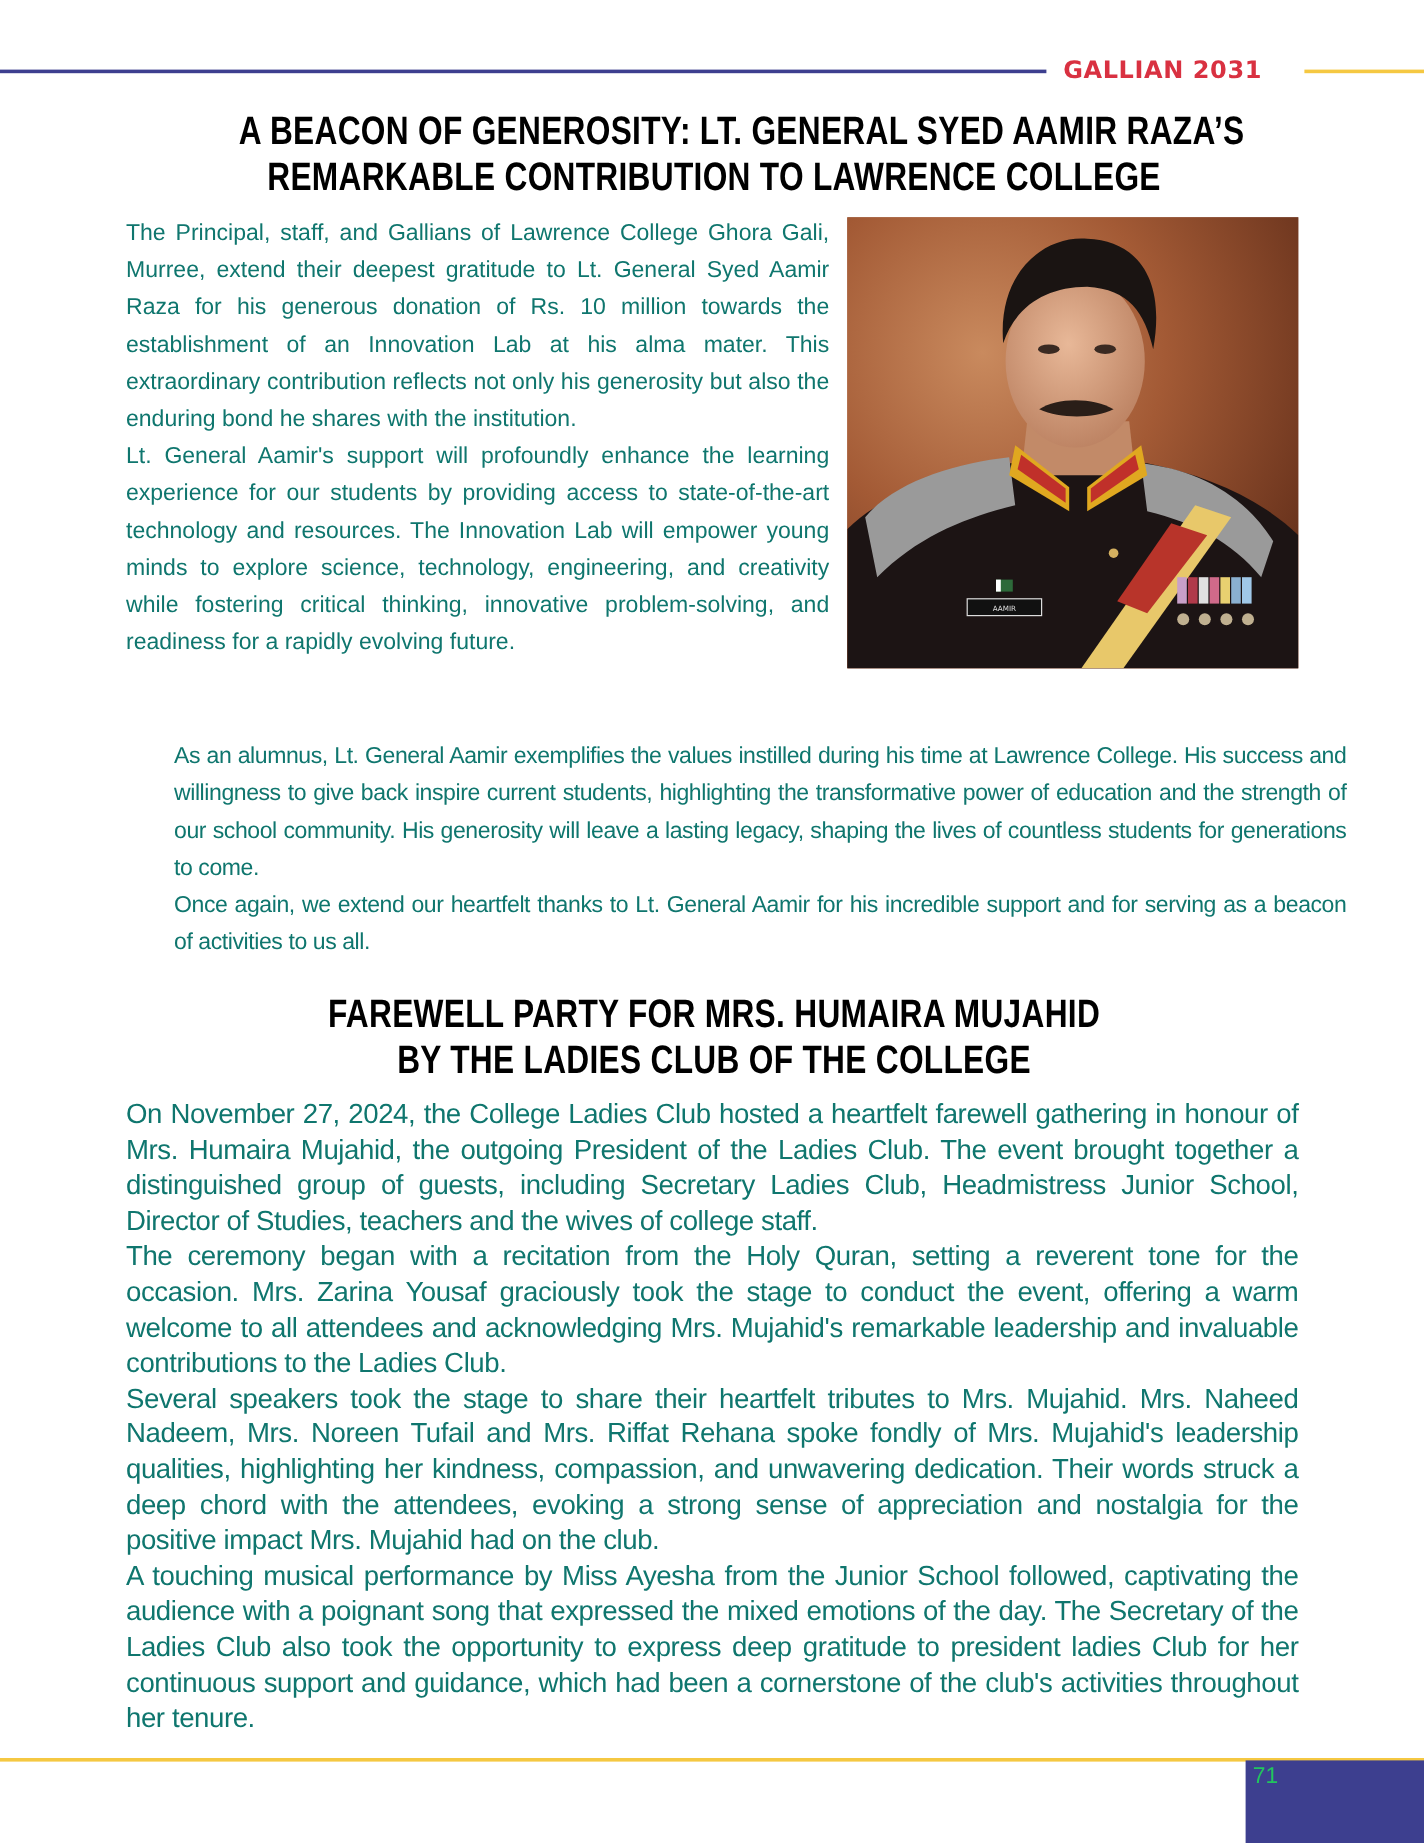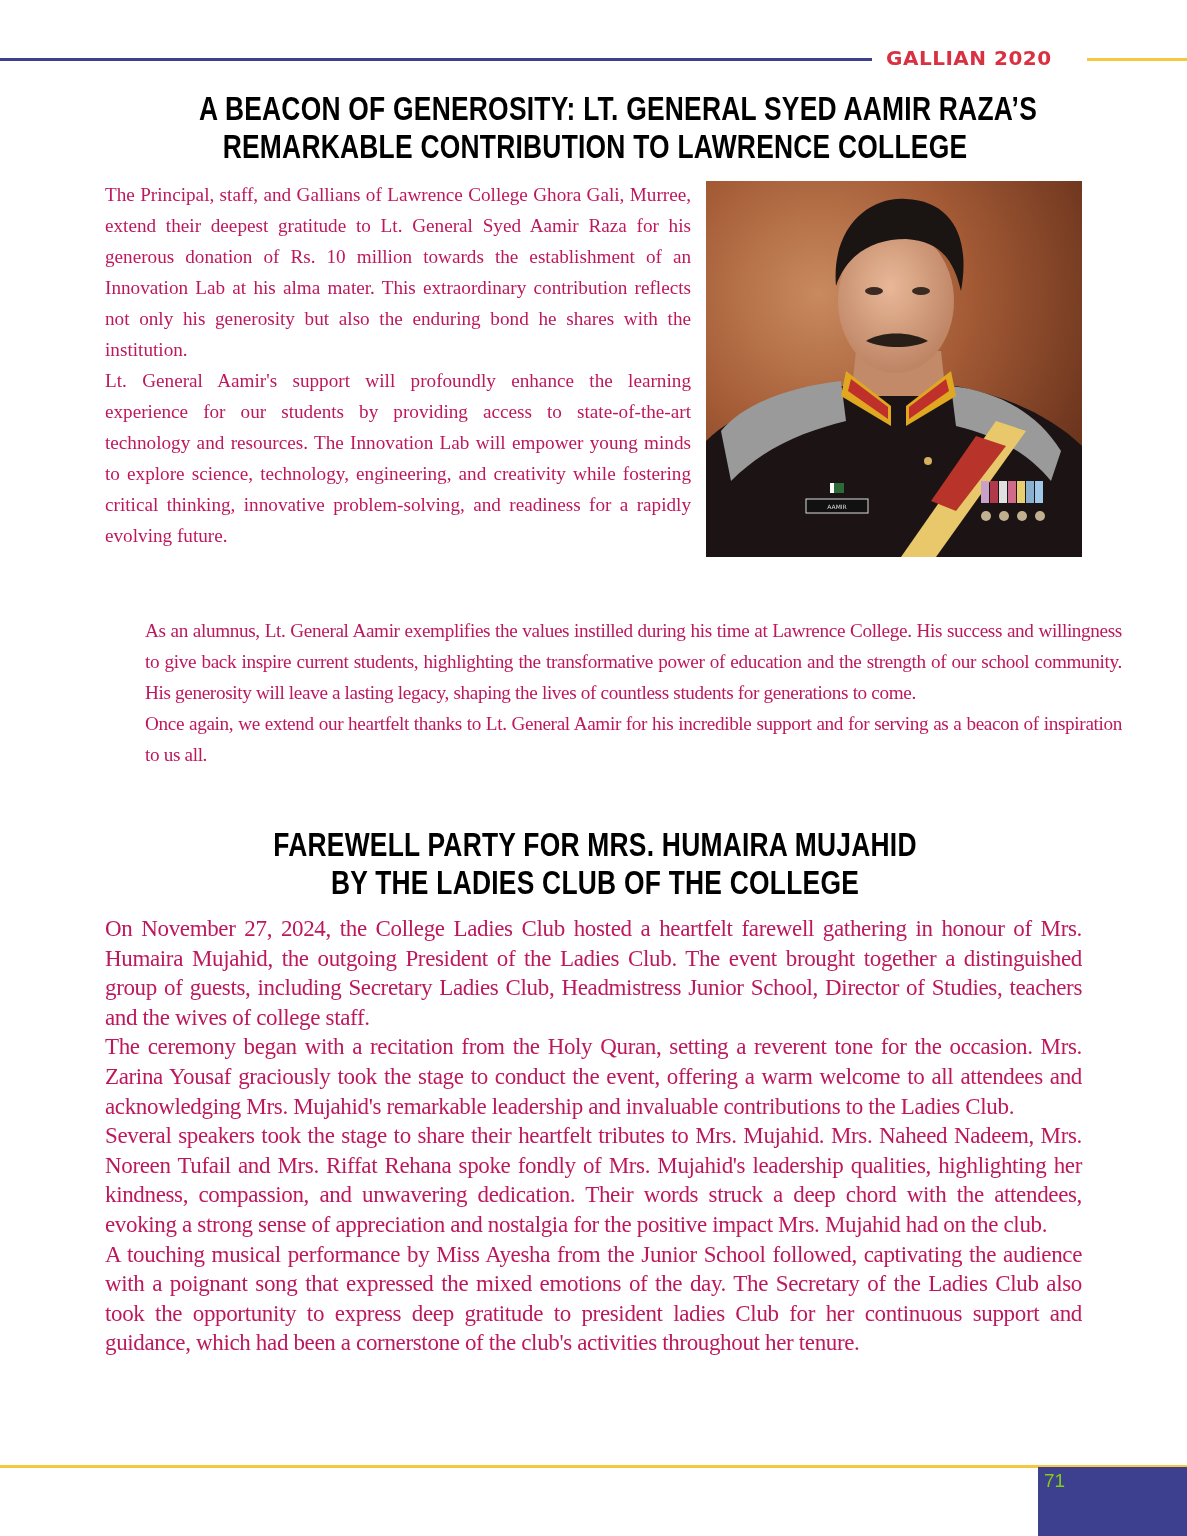--- a/index.html
+++ b/index.html
@@ -61,23 +61,22 @@
     }
     .headline .hl-line { display: block; white-space: nowrap; }
     #headline-1 { top: 90px; }
     #headline-2 { top: 826px; }
 
     
     .body-text {
       position: absolute;
       font-size: 19.2px;
       line-height: 31px;
-      color: #be185d;
+      color: #0f766e;
       text-align: justify;
-      font-family: Liberation Serif, serif;
     }
     .body-text p {
       margin: 0;
     }
     #article1-col {
       left: 105px;
       top: 179px;
       width: 586px;
     }
     #article1-full {
@@ -122,30 +121,30 @@
       left: 1038px;
       top: 1467px;
       width: 149px;
       height: 69px;
       background: #3d3f8f;
     }
     .page-number {
       position: absolute;
       left: 6px;
       top: 2px;
-      color: #84cc16;
+      color: #22c55e;
       font-size: 19px;
       line-height: 24px;
     }
   </style>
 </head>
 <body>
 
 <div class="header-line-left"></div>
-<div class="header-title">GALLIAN 2020</div>
+<div class="header-title">GALLIAN 2031</div>
 <div class="header-line-right"></div>
 
 <h1 class="headline" id="headline-1" style="margin:0;">
   <span class="hl-line">A BEACON OF GENEROSITY: LT. GENERAL SYED AAMIR RAZA’S</span>
   <span class="hl-line">REMARKABLE CONTRIBUTION TO LAWRENCE COLLEGE</span>
 </h1>
 
 <div class="body-text" id="article1-col">
   <p>The Principal, staff, and Gallians of Lawrence College Ghora Gali, Murree, extend their deepest gratitude to Lt. General Syed Aamir Raza for his generous donation of Rs. 10 million towards the establishment of an Innovation Lab at his alma mater. This extraordinary contribution reflects not only his generosity but also the enduring bond he shares with the institution.</p>
   <p>Lt. General Aamir's support will profoundly enhance the learning experience for our students by providing access to state-of-the-art technology and resources. The Innovation Lab will empower young minds to explore science, technology, engineering, and creativity while fostering critical thinking, innovative problem-solving, and readiness for a rapidly evolving future.</p>
@@ -209,21 +208,21 @@
       <circle cx="316" cy="335" r="5" fill="#c0b090"></circle>
       <circle cx="334" cy="335" r="5" fill="#c0b090"></circle>
     </g>
 
     <circle cx="222" cy="280" r="4" fill="#d4b060"></circle>
   </svg>
 </div>
 
 <div class="body-text condensed" id="article1-full">
   <p>As an alumnus, Lt. General Aamir exemplifies the values instilled during his time at Lawrence College. His success and willingness to give back inspire current students, highlighting the transformative power of education and the strength of our school community. His generosity will leave a lasting legacy, shaping the lives of countless students for generations to come.</p>
-  <p>Once again, we extend our heartfelt thanks to Lt. General Aamir for his incredible support and for serving as a beacon of inspiration to us all.</p>
+  <p>Once again, we extend our heartfelt thanks to Lt. General Aamir for his incredible support and for serving as a beacon of activities to us all.</p>
 </div>
 
 <h1 class="headline" id="headline-2" style="margin:0;">
   <span class="hl-line">FAREWELL PARTY FOR MRS. HUMAIRA MUJAHID</span>
   <span class="hl-line">BY THE LADIES CLUB OF THE COLLEGE</span>
 </h1>
 
 <div class="body-text condensed" id="article2-body">
   <p>On November 27, 2024, the College Ladies Club hosted a heartfelt farewell gathering in honour of Mrs. Humaira Mujahid, the outgoing President of the Ladies Club. The event brought together a distinguished group of guests, including Secretary Ladies Club, Headmistress Junior School, Director of Studies, teachers and the wives of college staff.</p>
   <p>The ceremony began with a recitation from the Holy Quran, setting a reverent tone for the occasion. Mrs. Zarina Yousaf graciously took the stage to conduct the event, offering a warm welcome to all attendees and acknowledging Mrs. Mujahid's remarkable leadership and invaluable contributions to the Ladies Club.</p>

